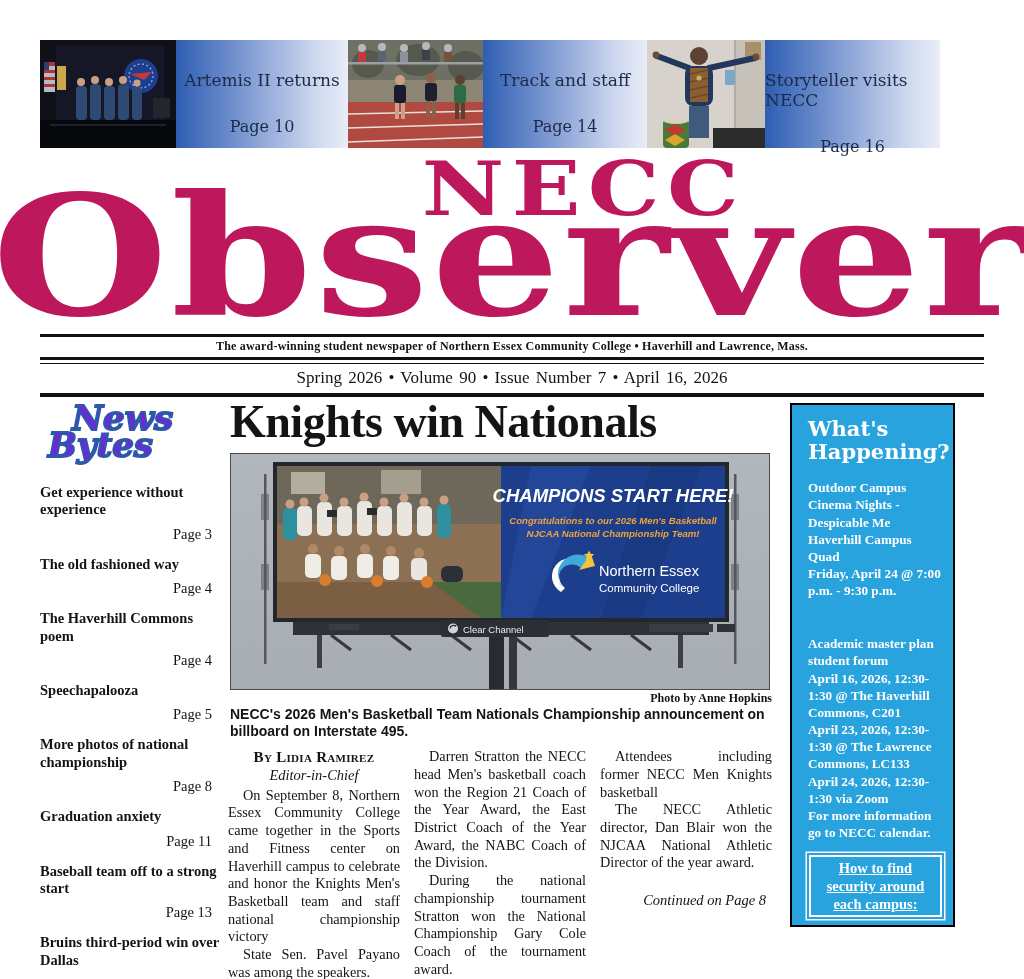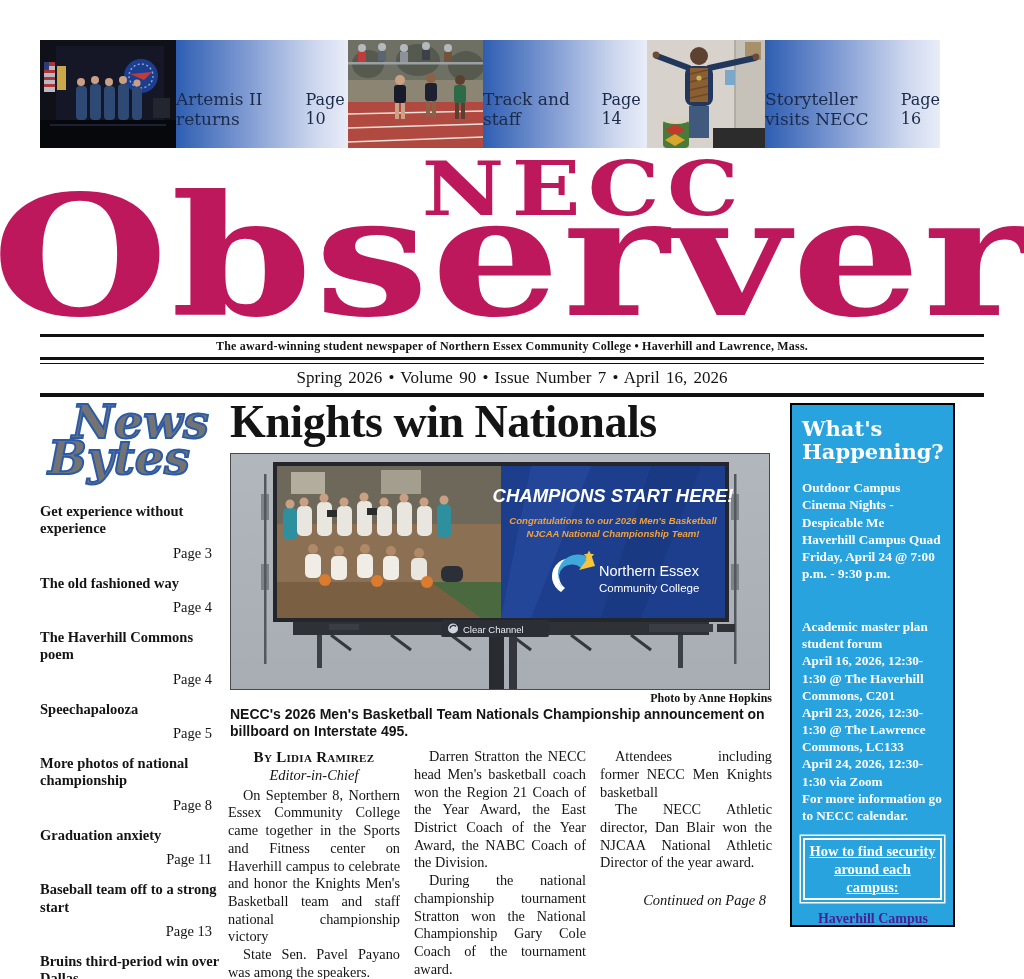--- a/index.html
+++ b/index.html
@@ -7,21 +7,21 @@
   body { width:1024px; height:979px; overflow:hidden;
          font-family:"Liberation Serif", serif; color:#141414; }
   .page { width:1024px; height:979px; padding:40px 40px 0 40px; }
 
   
   .teaser-bar { display:flex; height:108px; }
   .teaser-photo { height:108px; flex:none; }
   .teaser-photo svg { display:block; }
   .teaser-box { flex:none; height:108px;
     background:linear-gradient(90deg,#2e5eb2 0%,#7d99d2 40%,#ccd6ee 80%,#e9edf8 100%);
-    display:flex; flex-direction:row; align-items:center;
+    display:flex; flex-direction:column; align-items:center;
     padding-top:30px; gap:27px;
     font-family:"DejaVu Serif", serif; color:#1c2a49; }
   .teaser-label { font-size:17px; }
   .teaser-page  { font-size:16px; }
 
   
   .masthead { height:178px; margin-top:8px; text-align:center; color:#be185d;
               font-family:"DejaVu Serif", serif; font-weight:bold; }
   .masthead-inner { transform:scaleX(1.22); transform-origin:50% 50%; }
   .necc { font-size:74px; line-height:0.9; letter-spacing:6px; padding-left:118px; }
@@ -36,21 +36,21 @@
   .gap2 { height:3px; }
 
   
   .content { display:flex; margin-top:6px; }
   .nb-col { width:180px; flex:none; margin-right:8px; }
   .center-col { width:544px; flex:none; margin-right:18px; }
   .wh-col { width:165px; flex:none; }
 
   
   .nb-logo { font-family:"DejaVu Serif", serif; font-style:italic; font-weight:bold;
-             line-height:0.78; font-size:46px; color:#737373;
+             line-height:0.78; font-size:34px; color:#6d28d9;
              -webkit-text-stroke:2px #2b5ba8; margin:2px 0 26px 2px; }
   .nb-line1 { padding-left:30px; }
   .nb-line2 { padding-left:6px; }
   .nb-item { margin-bottom:13px; }
   .nb-title { font-weight:bold; font-size:14.5px; line-height:1.2; }
   .nb-page { text-align:right; font-size:14.5px; padding-right:8px; margin-top:7px; }
 
   
   .headline { font-size:46px; font-weight:bold; line-height:1.0;
               letter-spacing:-0.5px; margin:-4px 0 8px 2px; white-space:nowrap; }
@@ -65,21 +65,21 @@
   .article .col:last-child { margin-right:0; }
   .byline { font-weight:bold; font-size:15px; font-variant:small-caps;
             letter-spacing:0.3px; text-align:center; }
   .byline-role { font-style:italic; font-size:14.5px; margin-bottom:2px; text-align:center; }
   .article p { text-indent:15px; margin:0; }
   .continued { font-style:italic; text-align:right; font-size:14.5px;
                margin-top:20px; padding-right:6px; }
 
   
   .wh-box { width:165px; height:524px; background:#29a3dd; border:2px solid #000;
-            padding:12px 9px 10px 10px; color:#ffffff; overflow:hidden; }
+            padding:12px 9px 10px 16px; color:#ffffff; overflow:hidden; }
   .wh-title { font-family:"DejaVu Serif", serif; font-weight:bold; font-size:21px;
               line-height:1.1; margin-bottom:16px; white-space:pre-line; }
   .wh-event { font-weight:bold; font-size:13.2px; line-height:1.3; white-space:pre-line; }
   .wh-event + .wh-event { margin-top:36px; }
   .security-box { margin:14px 2px 0 1px; border:2px solid #fff;
                   box-shadow:0 0 0 2px #29a3dd, 0 0 0 3.5px #fff;
                   padding:2px 3px; text-align:center; }
   .security-box span { font-weight:bold; font-size:14.5px; line-height:1.15;
                        text-decoration:underline; }
   .sec-info { margin-top:10px; color:#4c1d95; text-align:center; font-size:13.2px;

